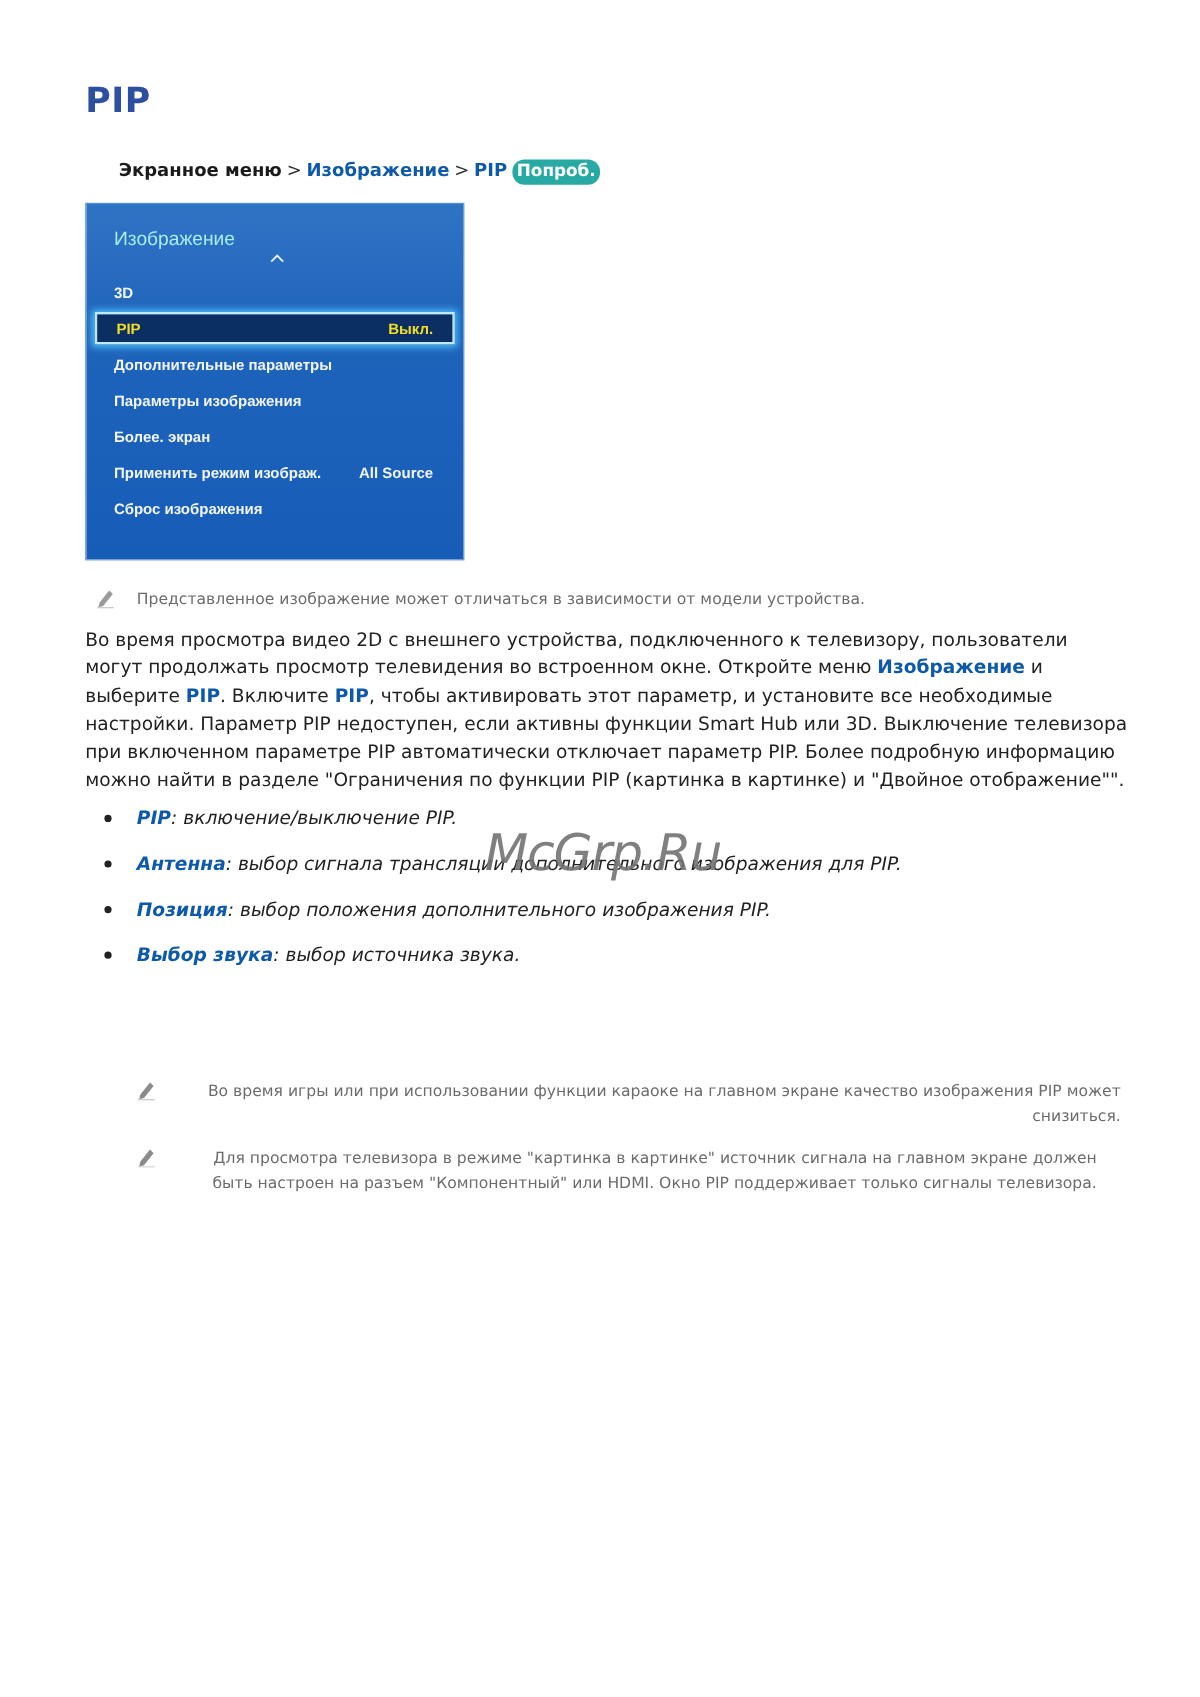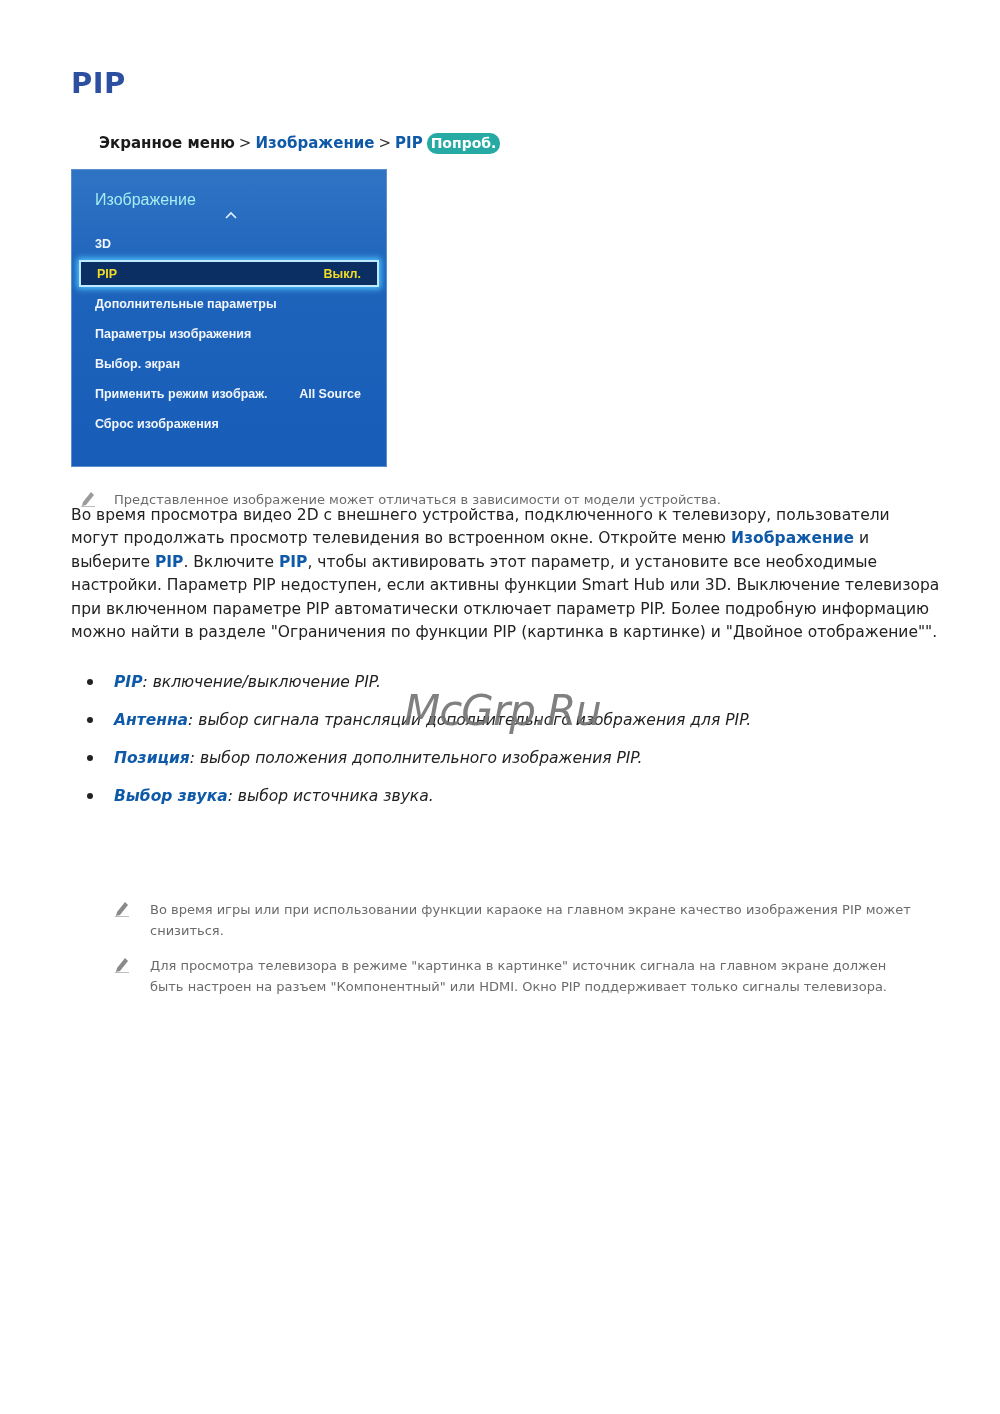--- a/index.html
+++ b/index.html
@@ -45,24 +45,24 @@
       left: 7px; right: 7px; height: 27px; padding: 0 16px;
       background: #0b2f62; border: 2px solid #bfe9ff;
       box-shadow: 0 0 6px 2px #4fc3ff; color: #f2dc26; box-sizing: border-box;
     }
     .tv-menu .item .val { font-weight: bold; }
     
     .note {
       position: absolute; font-size: 13px; color: #6b6b6b; line-height: 21px;
     }
     .note .pencil { position: absolute; left: 0; top: 0; width: 16px; height: 18px; }
-    .note .note-text { display: block; }
+    .note .note-text { display: block; text-align: right; }
     
     .para {
-      position: absolute; left: 71px; top: 504px; width: 870px;
+      position: absolute; left: 71px; top: 522px; width: 870px;
       font-size: 15.5px; line-height: 23.4px; color: #222;
     }
     .para .link, .bullets .link { color: #0f5aa8; font-weight: bold; }
     .bullets { position: absolute; left: 85px; top: 670px; width: 860px; }
     .bullets .bullet {
       position: relative; height: 38px; font-size: 15.5px; line-height: 24px; color: #222;
       padding-left: 29px;
       font-style: italic;
     }
     .bullets .dot {
@@ -97,21 +97,21 @@
     <span>PIP</span>
     <span class="val">Выкл.</span>
   </div>
   <div class="item" style="top:123px">
     <span>Дополнительные параметры</span>
   </div>
   <div class="item" style="top:153px">
     <span>Параметры изображения</span>
   </div>
   <div class="item" style="top:183px">
-    <span>Выбор. экран</span>
+    <span>Более. экран</span>
   </div>
   <div class="item" style="top:243px">
     <span>Сброс изображения</span>
   </div>
   <div class="item" style="top:213px">
     <span>Применить режим изображ.</span>
     <span class="val">All Source</span>
   </div>
 </div>
 

